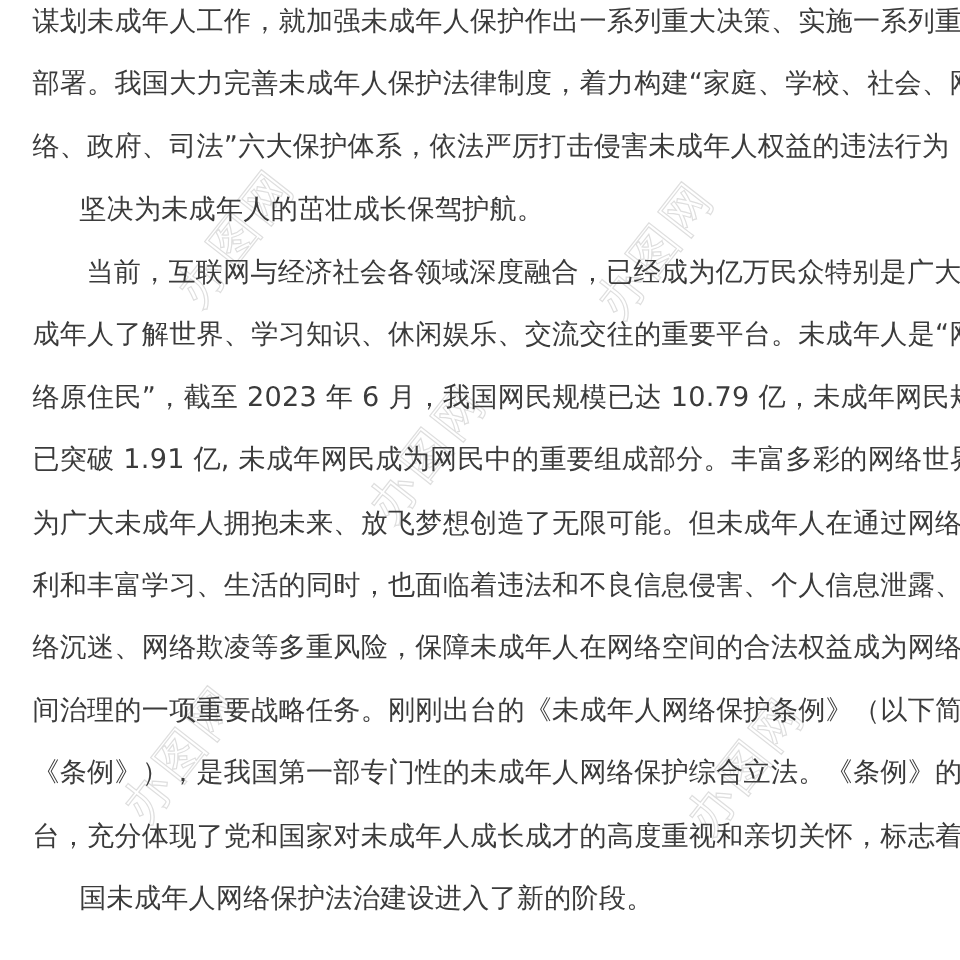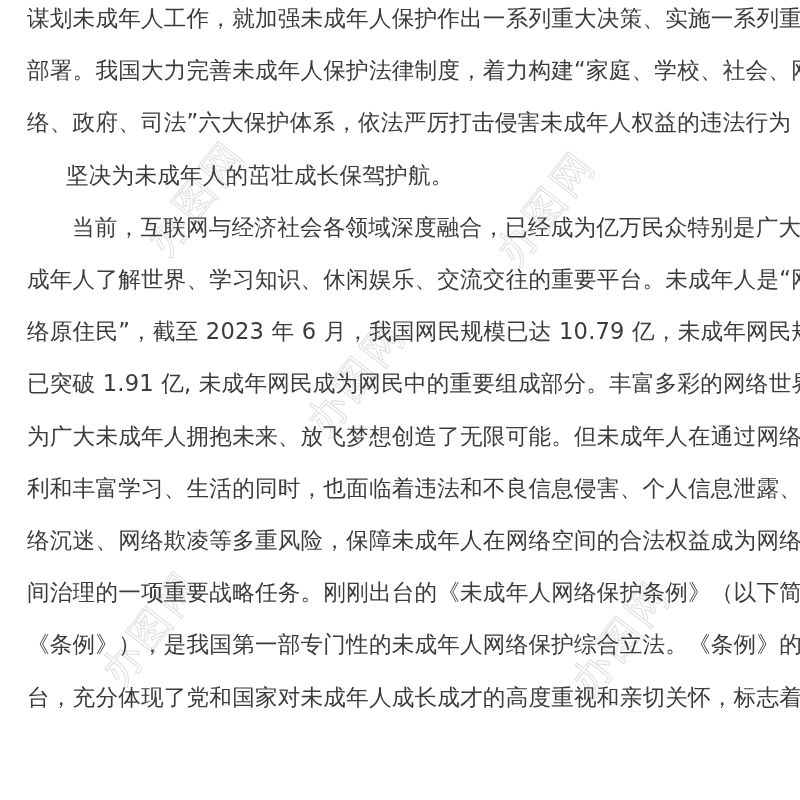--- a/index.html
+++ b/index.html
@@ -81,15 +81,16 @@
       <span class="line" style="text-indent: 45px;">当前，互联网与经济社会各领域深度融合，已经成为亿万民众特别是广大未</span>
       <span class="line">成年人了解世界、学习知识、休闲娱乐、交流交往的重要平台。未成年人是“网</span>
       <span class="line">络原住民”，截至 2023 年 6 月，我国网民规模已达 10.79 亿，未成年网民规模</span>
       <span class="line">已突破 1.91 亿, 未成年网民成为网民中的重要组成部分。丰富多彩的网络世界，</span>
       <span class="line">为广大未成年人拥抱未来、放飞梦想创造了无限可能。但未成年人在通过网络便</span>
       <span class="line">利和丰富学习、生活的同时，也面临着违法和不良信息侵害、个人信息泄露、网</span>
       <span class="line">络沉迷、网络欺凌等多重风险，保障未成年人在网络空间的合法权益成为网络空</span>
       <span class="line">间治理的一项重要战略任务。刚刚出台的《未成年人网络保护条例》（以下简称</span>
       <span class="line">《条例》），是我国第一部专门性的未成年人网络保护综合立法。《条例》的出</span>
       <span class="line">台，充分体现了党和国家对未成年人成长成才的高度重视和亲切关怀，标志着我</span>
+      <span class="line last">国未成年人网络保护法治建设进入了新的阶段。</span>
     </p>
   </div>
 </div>
 
 </body></html>

